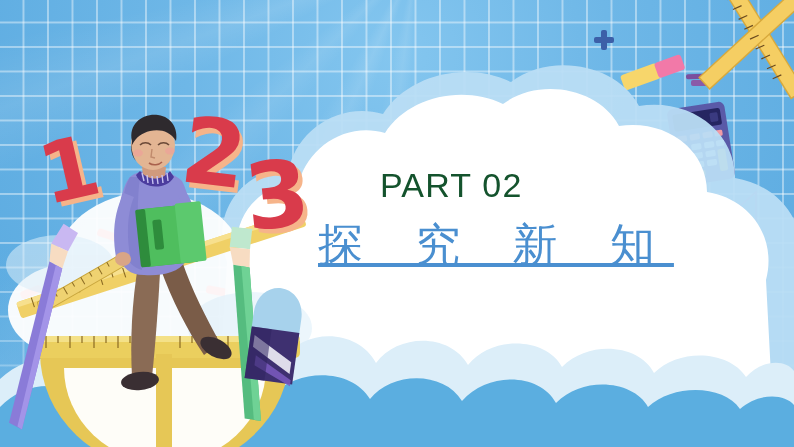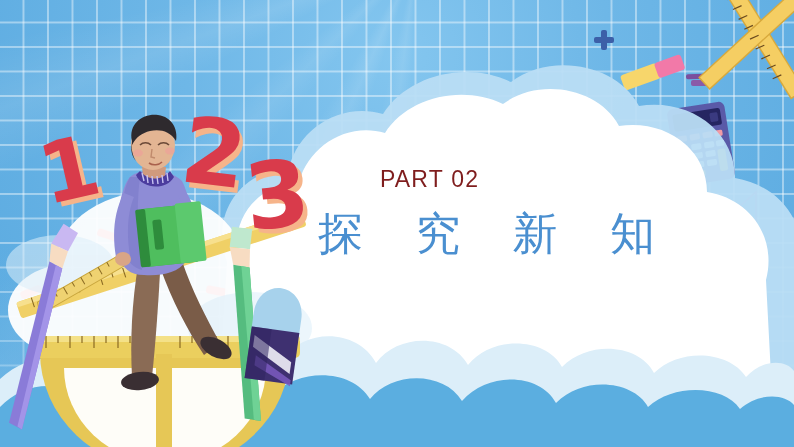--- a/index.html
+++ b/index.html
@@ -54,31 +54,32 @@
   .main-cloud{position:absolute;left:215px;top:62px;width:590px;height:390px;}
   .main-cloud svg{display:block;width:100%;height:100%;}
 
   
   .title-block{
     position:absolute;left:300px;top:168px;width:420px;
     text-align:left;
   }
   .part-label{
     font-family:"Liberation Sans", sans-serif;
-    font-size:23px;font-weight:400;letter-spacing:1.2px;
-    color:#7f1d1d;line-height:1;
+    font-size:34px;font-weight:400;letter-spacing:1.2px;
+    color:#14532d;line-height:1;
     margin:0 0 18px 80px;
   }
   .cn-title{
     font-family:"DejaVu Sans", sans-serif;
     font-size:45px;font-weight:400;
     color:#4a8fd0;line-height:1.12;
     letter-spacing:19px;
     margin:0 0 0 18px;
     white-space:nowrap;
+    text-decoration:underline;
   }
 
   
   .deco{position:absolute;}
   .deco svg{display:block;overflow:visible;}
 
   
   .num{
     position:absolute;
     font-family:"DejaVu Sans", sans-serif;

